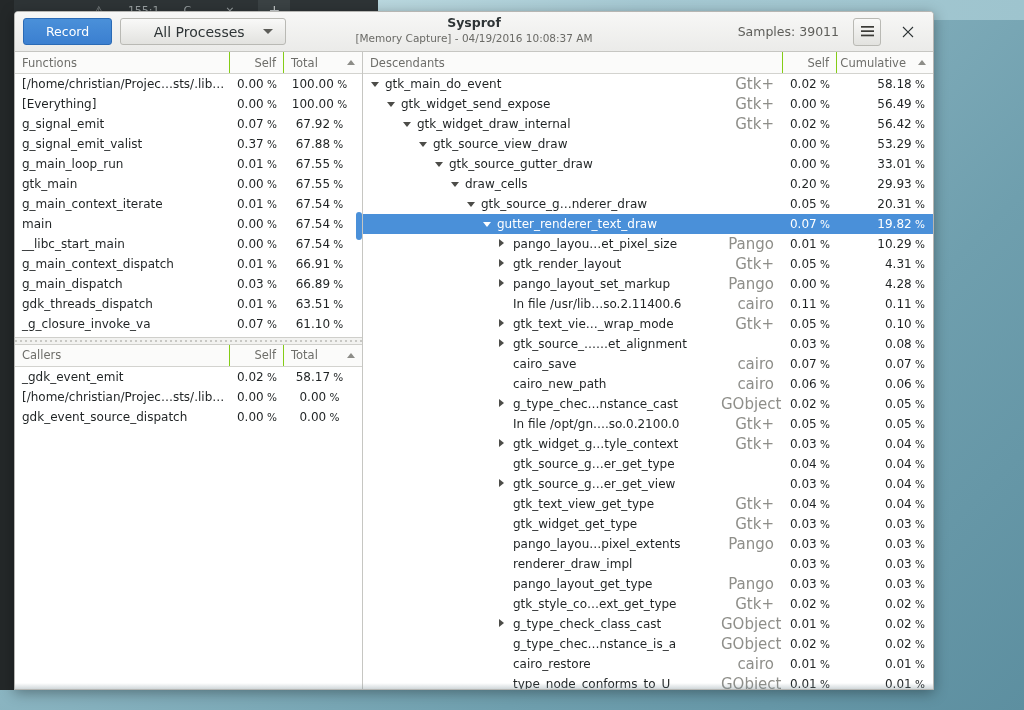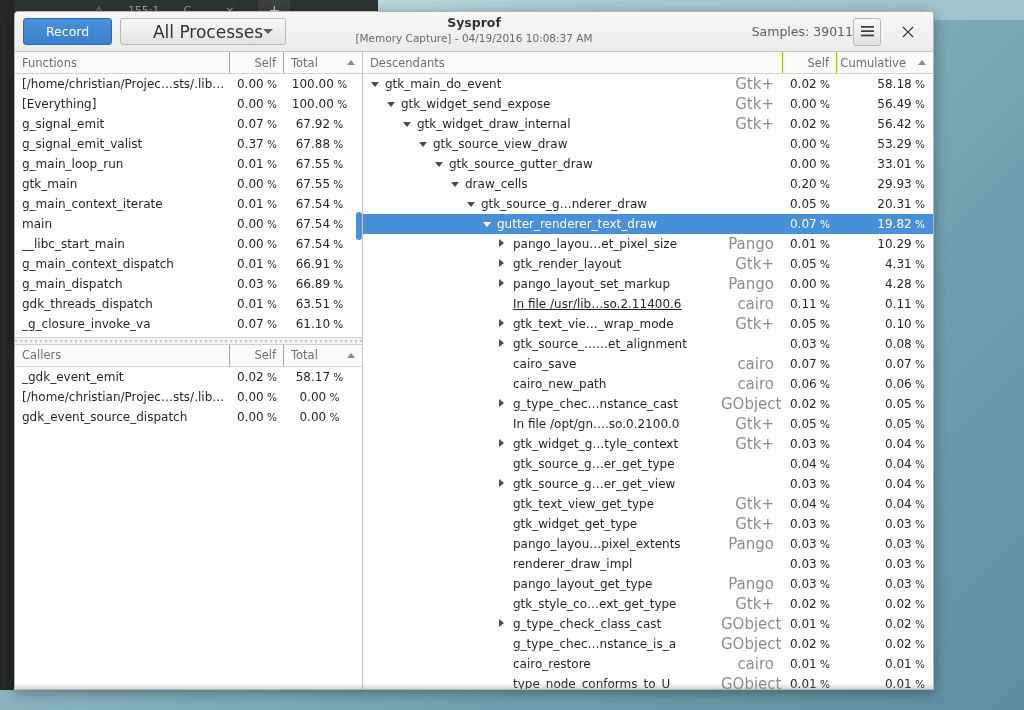--- a/index.html
+++ b/index.html
@@ -72,41 +72,41 @@
     margin-left: 8px;
     background: linear-gradient(180deg, #f9f9f8 0%, #e2e2df 100%);
     border: 1px solid #b9b9b4;
     border-radius: 3px;
     height: 27px; width: 166px;
     display: flex; align-items: center;
     position: relative;
     cursor: pointer;
   }
   #process-combo .combo-label {
-    flex: 1; text-align: right; font-size: 17px; color: #2e3436;
+    flex: 1; text-align: center; font-size: 14px; color: #2e3436;
     padding-left: 14px;
   }
   .combo-arrow {
     width: 0; height: 0;
     border-left: 5px solid transparent;
     border-right: 5px solid transparent;
     border-top: 5px solid #5c5c58;
     margin-right: 12px;
   }
   #title-block {
     position: absolute; left: 0; right: 0; top: 3px;
     text-align: center; pointer-events: none;
   }
   #window-title { font-size: 12.5px; font-weight: bold; color: #2e3436; line-height: 16px; }
   #window-subtitle { font-size: 10.5px; color: #6a6a66; line-height: 14px; }
   #header-right {
     margin-left: auto; display: flex; align-items: center; gap: 0;
     position: relative; z-index: 2;
   }
-  #samples-label { font-size: 12.5px; color: #5e5e5a; white-space: nowrap; }
+  #samples-label { font-size: 12.5px; color: #5e5e5a; margin-right: 14px; white-space: nowrap; }
   #menu-button {
     width: 28px; height: 28px;
     background: linear-gradient(180deg, #f9f9f8 0%, #e2e2df 100%);
     border: 1px solid #b9b9b4; border-radius: 3px;
     display: flex; align-items: center; justify-content: center;
     cursor: pointer;
   }
   #menu-button svg { display:block; }
   #close-button {
     width: 34px; height: 28px; margin-left: 10px;
@@ -448,21 +448,21 @@
             <div class="c-self">0.05<span class="pct"> %</span></div>
             <div class="c-cum">4.31<span class="pct"> %</span></div>
           </div>
           <div class="row">
             <div class="c-name" style="padding-left: 134px;"><span class="tri tri-right"><i></i></span><span>pango_layout_set_markup</span></div>
             <div class="c-lib">Pango</div>
             <div class="c-self">0.00<span class="pct"> %</span></div>
             <div class="c-cum">4.28<span class="pct"> %</span></div>
           </div>
           <div class="row">
-            <div class="c-name" style="padding-left: 134px; text-decoration: underline;"><span class="tri"></span><span>In file /usr/lib…so.2.11400.6</span></div>
+            <div class="c-name" style="padding-left: 134px;"><span class="tri"></span><span>In file /usr/lib…so.2.11400.6</span></div>
             <div class="c-lib">cairo</div>
             <div class="c-self">0.11<span class="pct"> %</span></div>
             <div class="c-cum">0.11<span class="pct"> %</span></div>
           </div>
           <div class="row">
             <div class="c-name" style="padding-left: 134px;"><span class="tri tri-right"><i></i></span><span>gtk_text_vie…_wrap_mode</span></div>
             <div class="c-lib">Gtk+</div>
             <div class="c-self">0.05<span class="pct"> %</span></div>
             <div class="c-cum">0.10<span class="pct"> %</span></div>
           </div>

